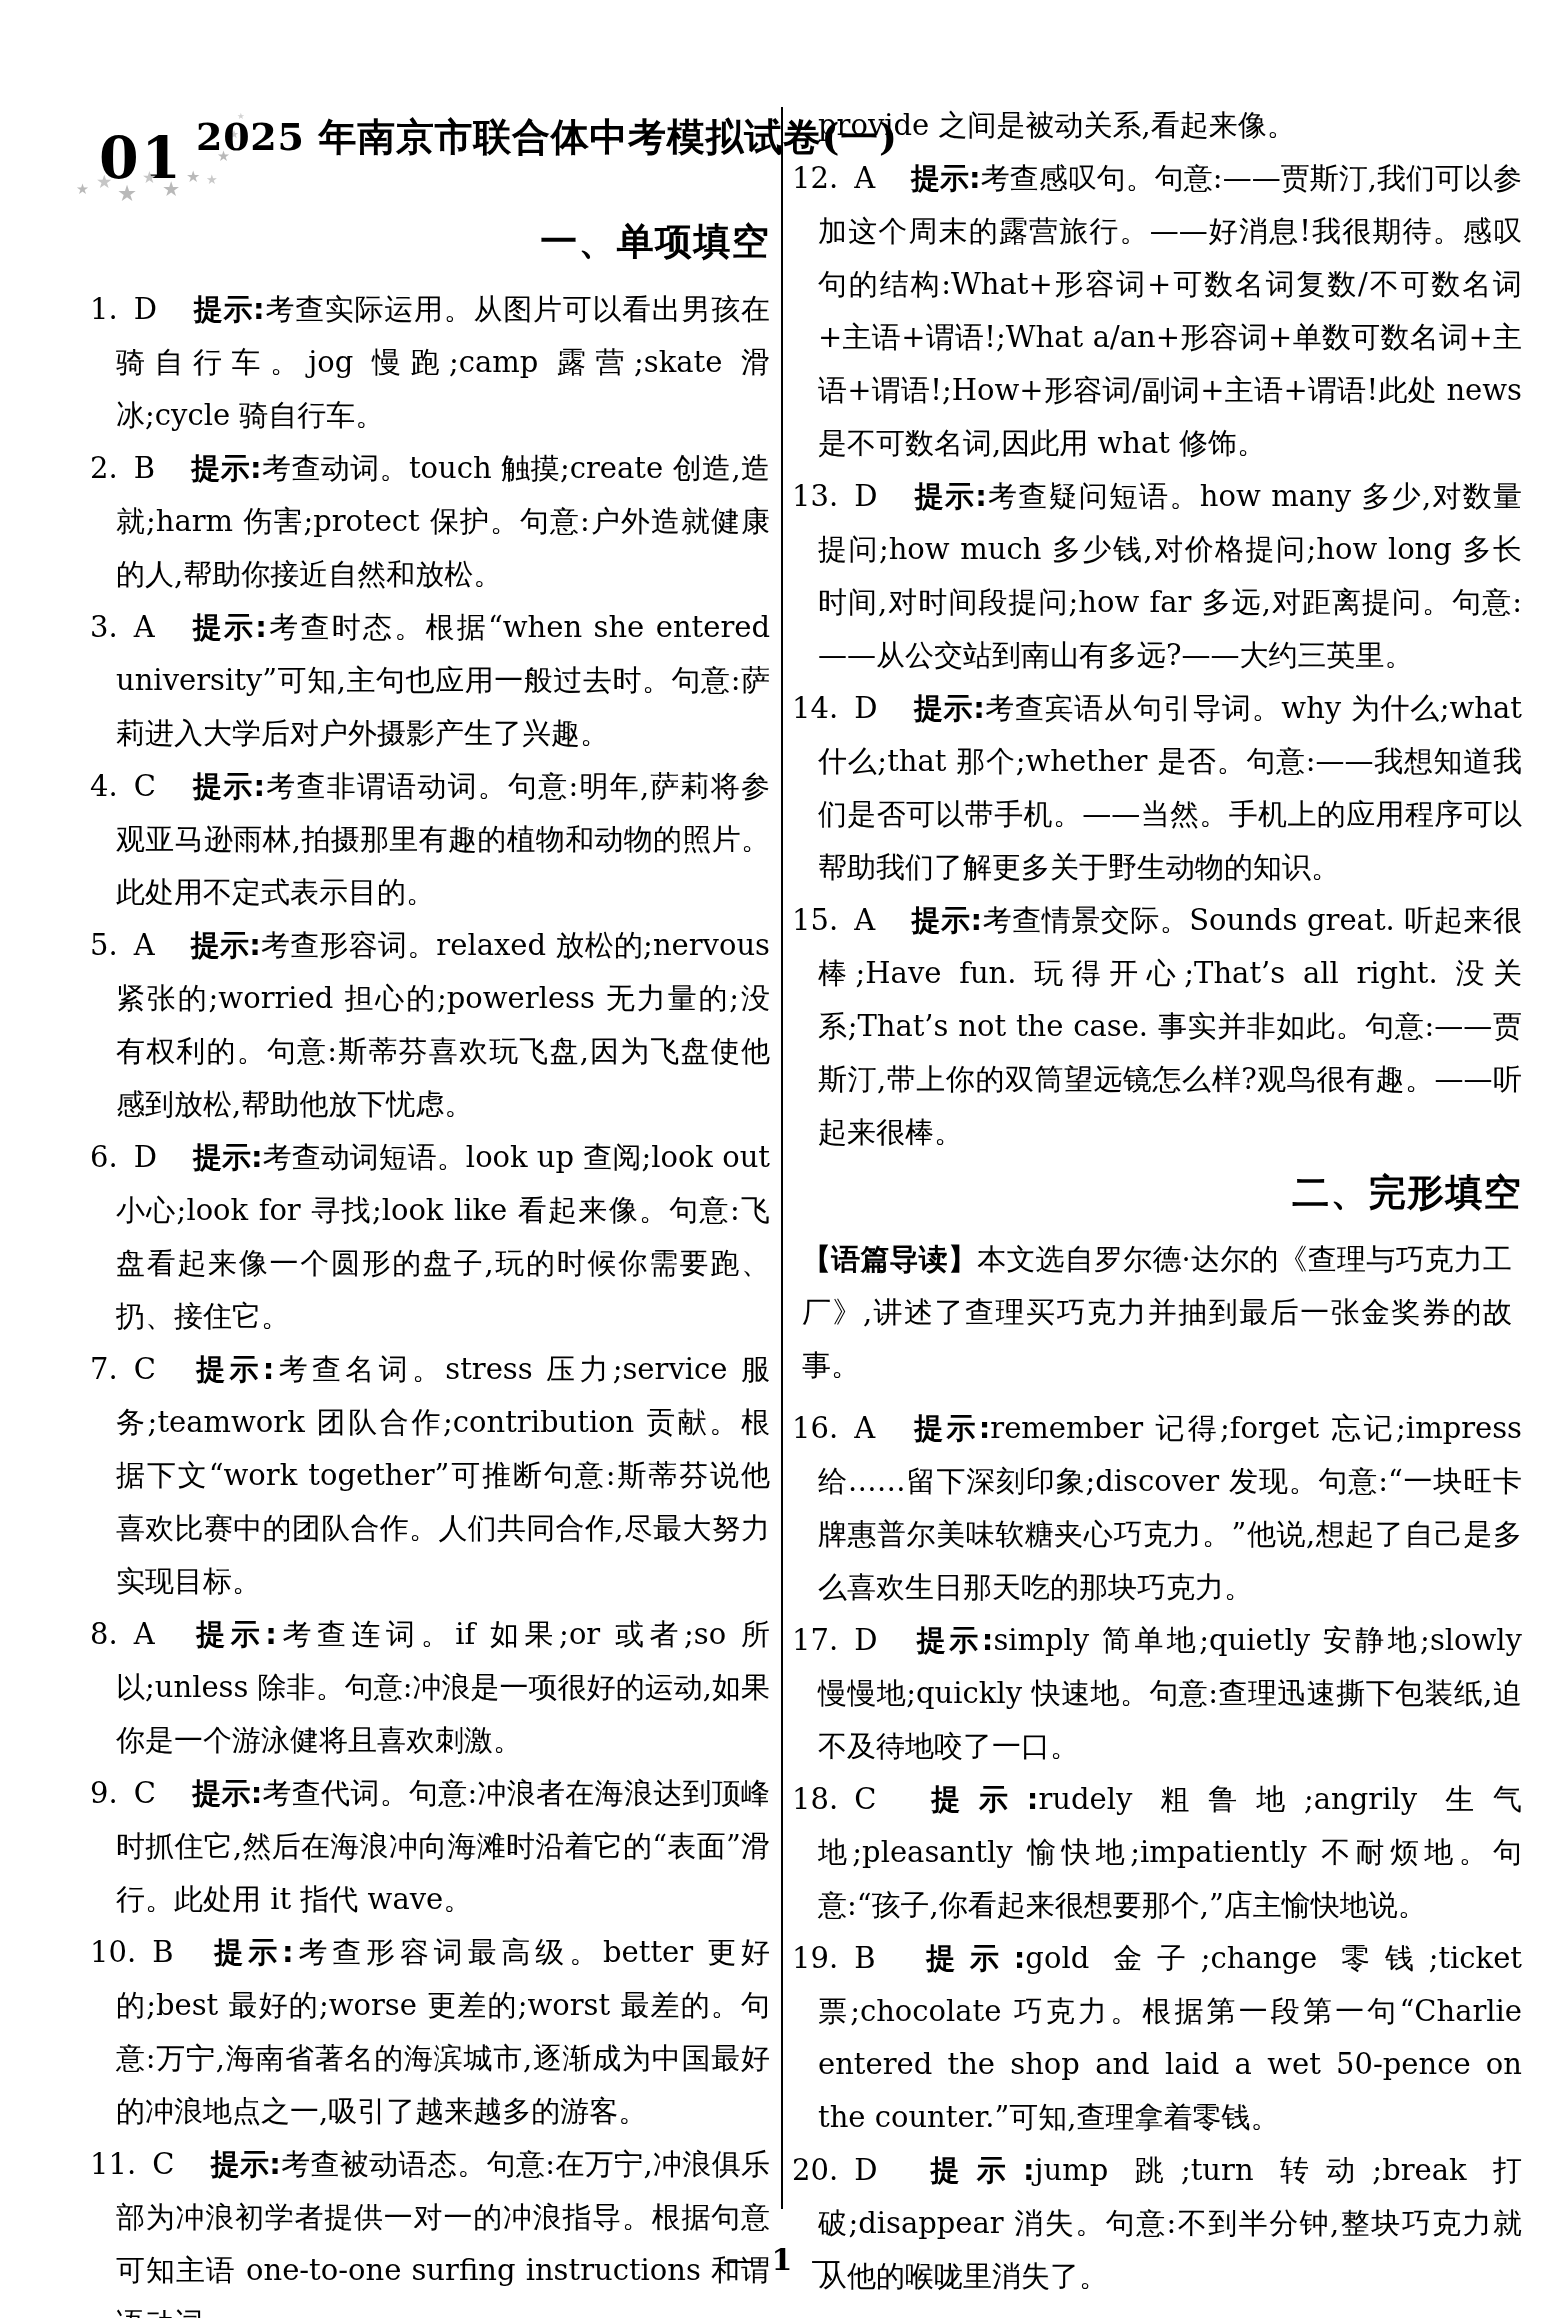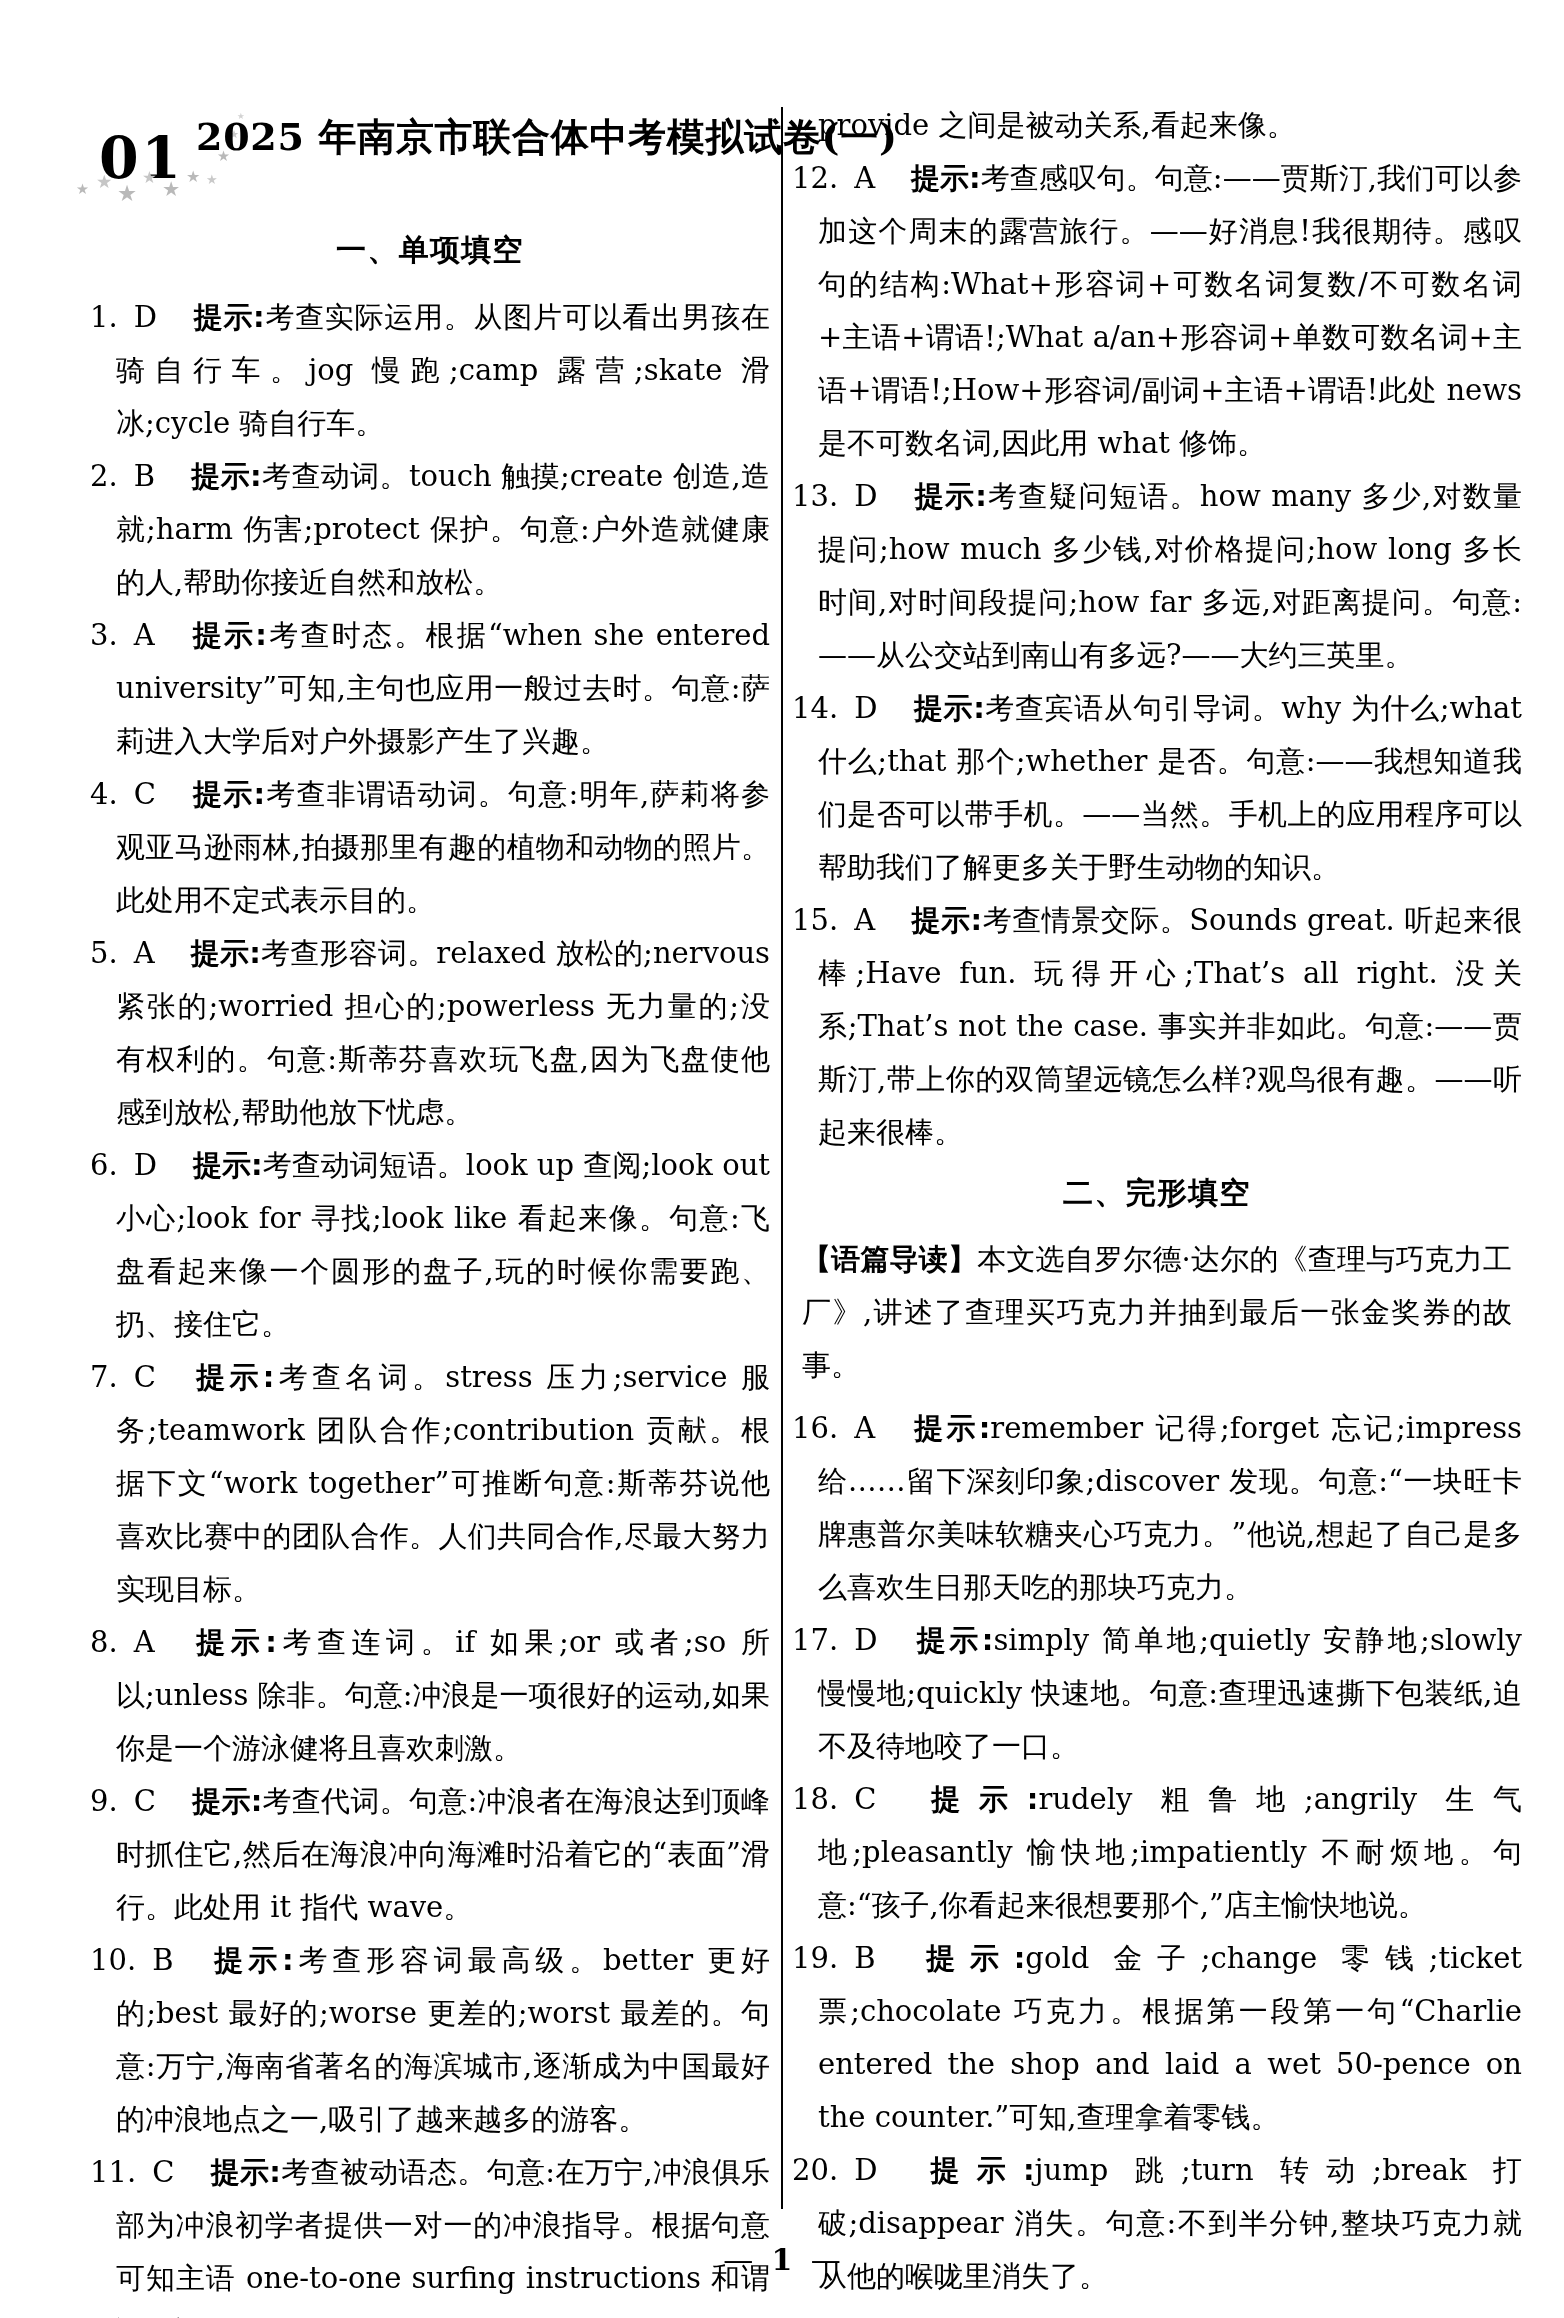--- a/index.html
+++ b/index.html
@@ -32,22 +32,22 @@
     position:absolute; left:781px; top:107px; width:2px; height:2102px;
     background:#000;
   }
   .col {
     position:absolute; font-size:29px; line-height:53px; text-align:justify;
   }
   .col-left  { left:90px;  top:211px; width:680px; }
   .col-right { left:792px; top:99px; width:730px; }
   .sec {
     font-family:"DejaVu Sans","Liberation Sans",sans-serif;
-    font-size:30px; font-weight:bold; margin:8px; line-height:61px;
-    text-align:center; letter-spacing:1.3px;
+    font-size:37px; font-weight:bold; margin:0; line-height:61px;
+    text-align:right; letter-spacing:1.3px;
   }
   .sec-one { margin-bottom:10.5px; }
   .sec-two { margin-top:2.6px; }
   .item { margin:0; padding-left:26px; text-indent:-26px; }
   .item .num { font-weight:normal; padding-right:16px; }
   .item .ans { padding-right:36px; }
   .hint, .intro-label {
     font-family:"DejaVu Sans","Liberation Sans",sans-serif;
     font-weight:bold;
   }

